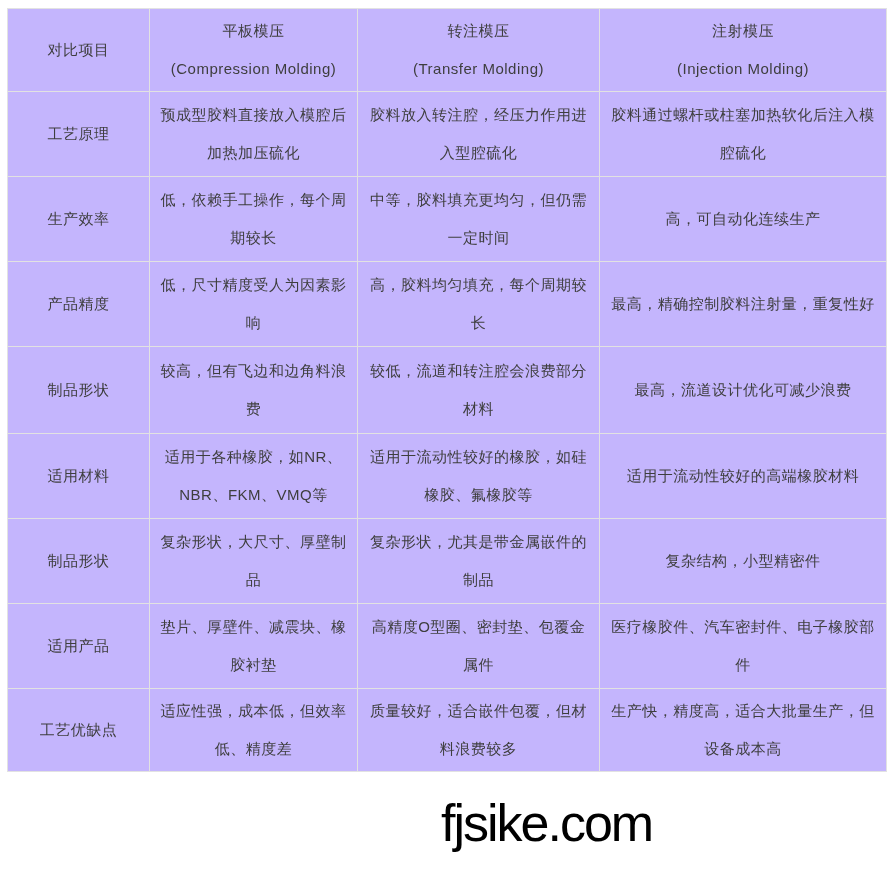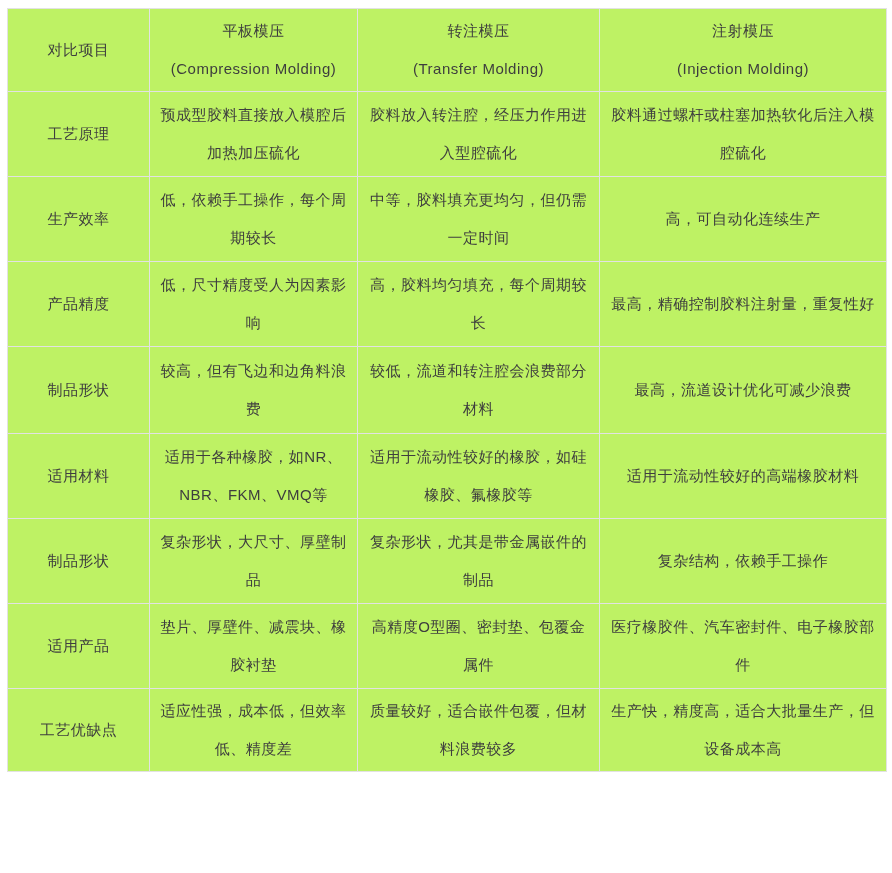--- a/index.html
+++ b/index.html
@@ -18,21 +18,21 @@
   table.cmp {
     position: absolute;
     left: 7px;
     top: 8px;
     width: 879px;
     border-collapse: collapse;
     table-layout: fixed;
   }
   table.cmp td {
     border: 1px solid #e2e2e2;
-    background: #bef264;
+    background: #c4b5fd;
     color: #3e3e3e;
     font-size: 15px;
     letter-spacing: 0.5px;
     line-height: 38px;
     text-align: center;
     vertical-align: middle;
     padding: 3px 10px;
     word-break: break-word;
   }
   .r80 { height: 80px; }
@@ -122,33 +122,34 @@
       <td>适用材料</td>
       <td>适用于各种橡胶，如NR、NBR、FKM、VMQ等</td>
       <td>适用于流动性较好的橡胶，如硅橡胶、氟橡胶等</td>
       <td>适用于流动性较好的高端橡胶材料</td>
     </tr>
 
     <tr class="r85">
       <td>制品形状</td>
       <td>复杂形状，大尺寸、厚壁制品</td>
       <td>复杂形状，尤其是带金属嵌件的制品</td>
-      <td>复杂结构，依赖手工操作</td>
+      <td>复杂结构，小型精密件</td>
     </tr>
 
     <tr class="r85">
       <td>适用产品</td>
       <td>垫片、厚壁件、减震块、橡胶衬垫</td>
       <td>高精度O型圈、密封垫、包覆金属件</td>
       <td>医疗橡胶件、汽车密封件、电子橡胶部件</td>
     </tr>
 
     <tr class="r81">
       <td>工艺优缺点</td>
       <td>适应性强，成本低，但效率低、精度差</td>
       <td>质量较好，适合嵌件包覆，但材料浪费较多</td>
       <td>生产快，精度高，适合大批量生产，但设备成本高</td>
     </tr>
   </tbody>
     </table>
 
+  <div class="watermark">fjsike.com</div>
 
 </div>
 
 </body></html>

